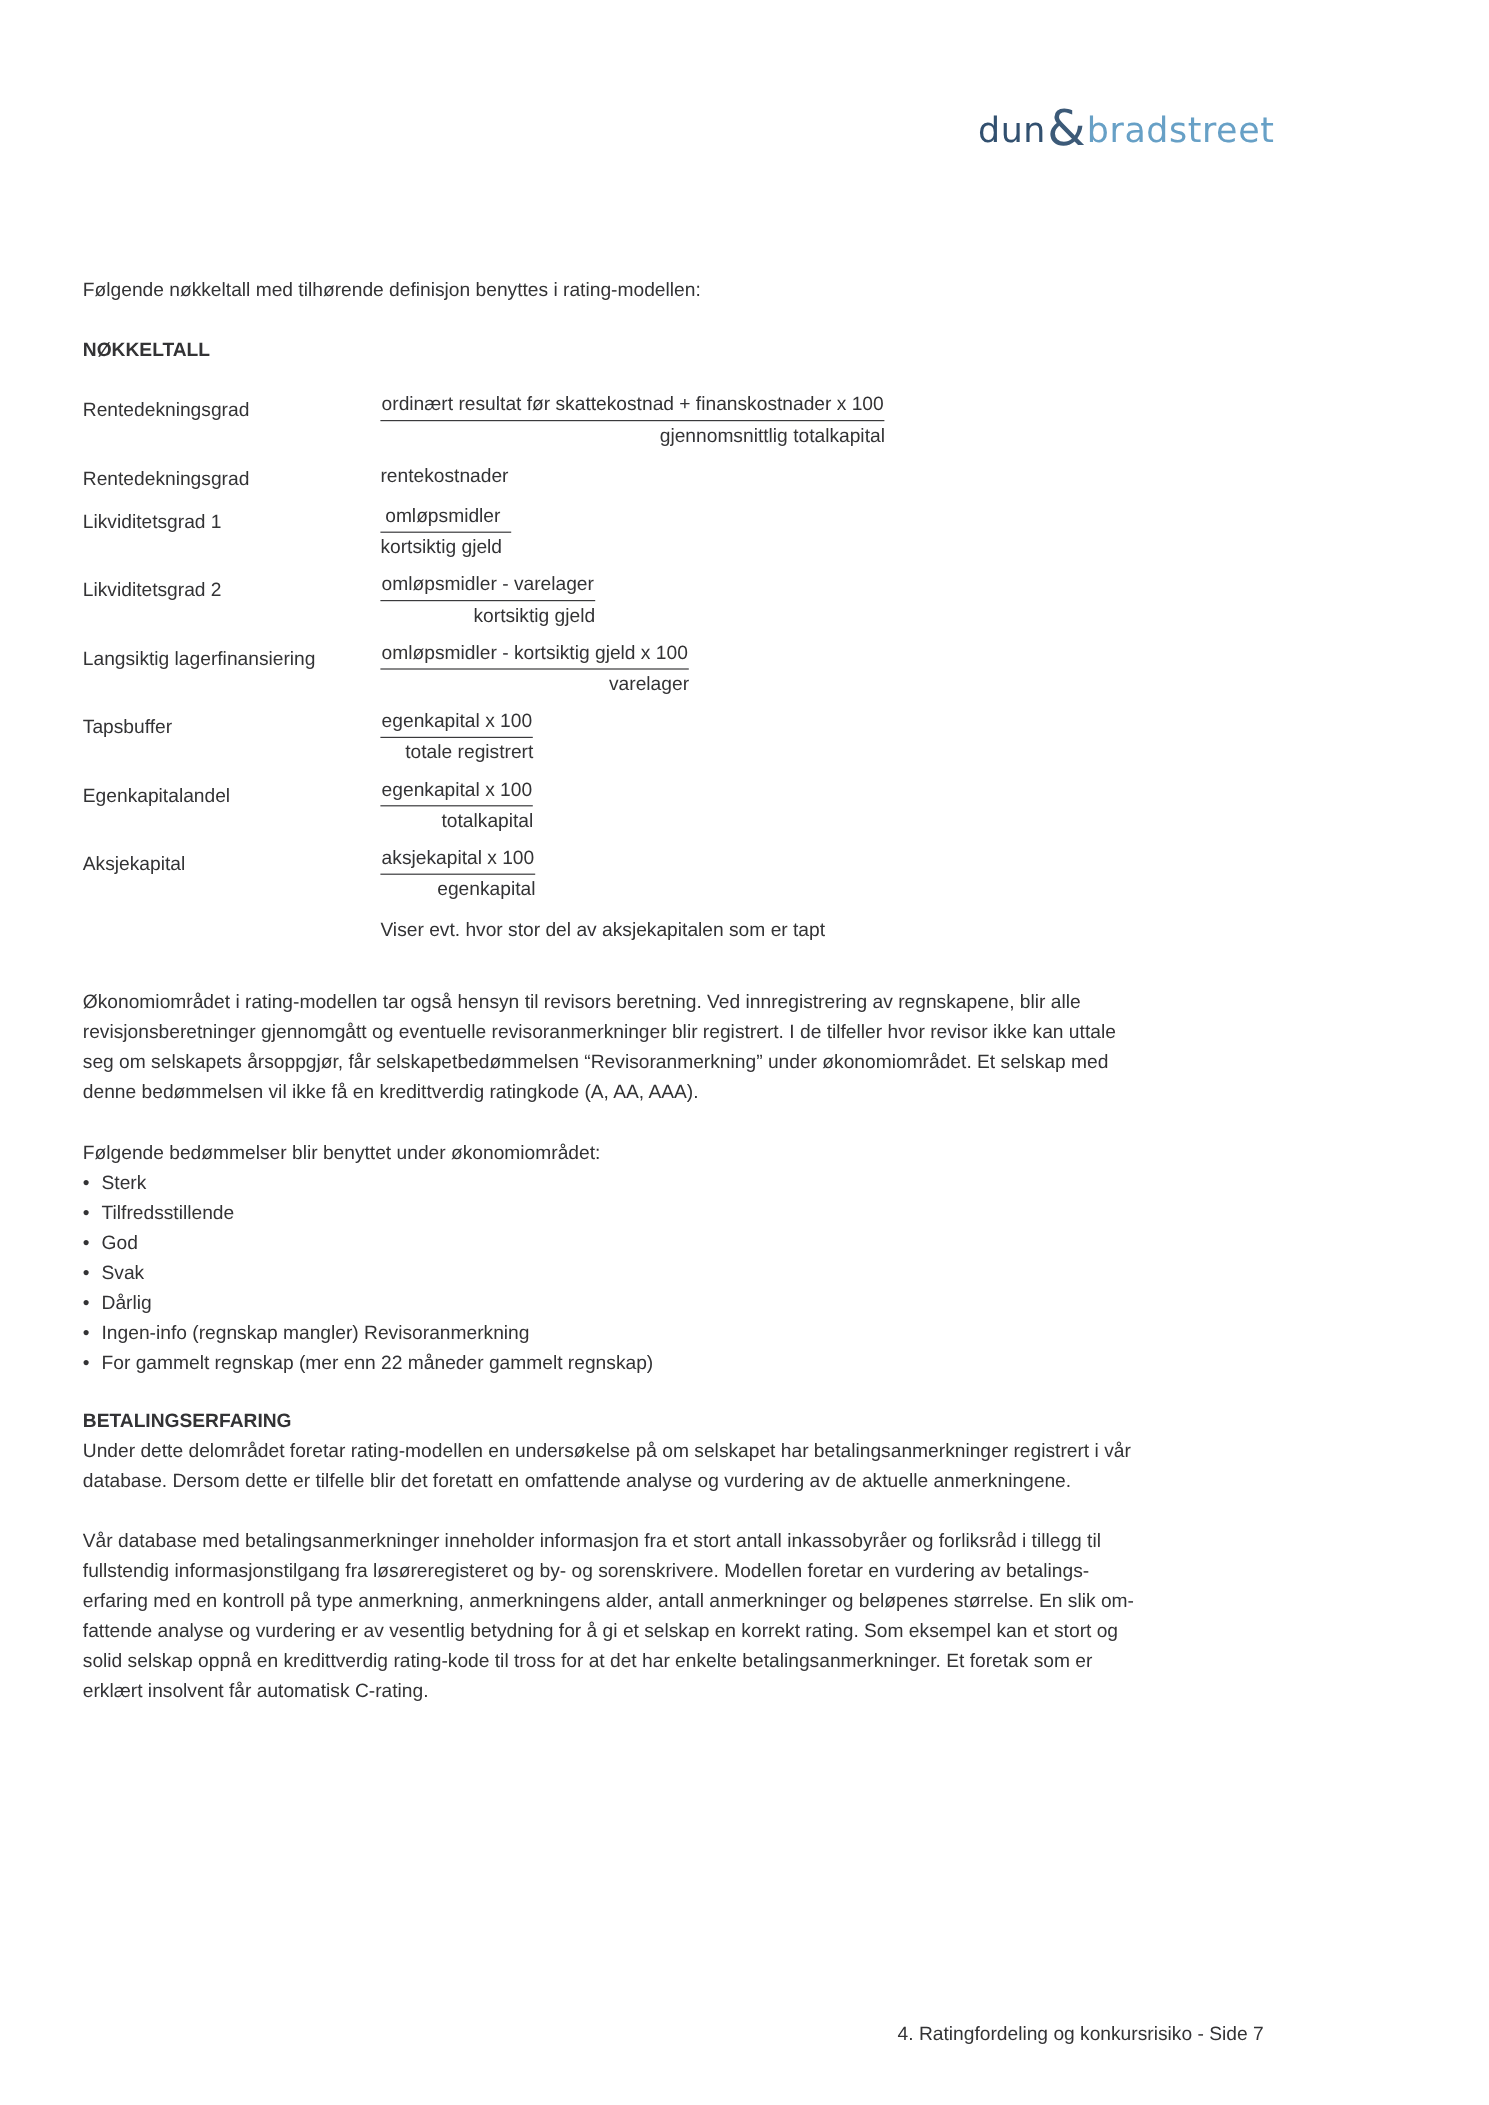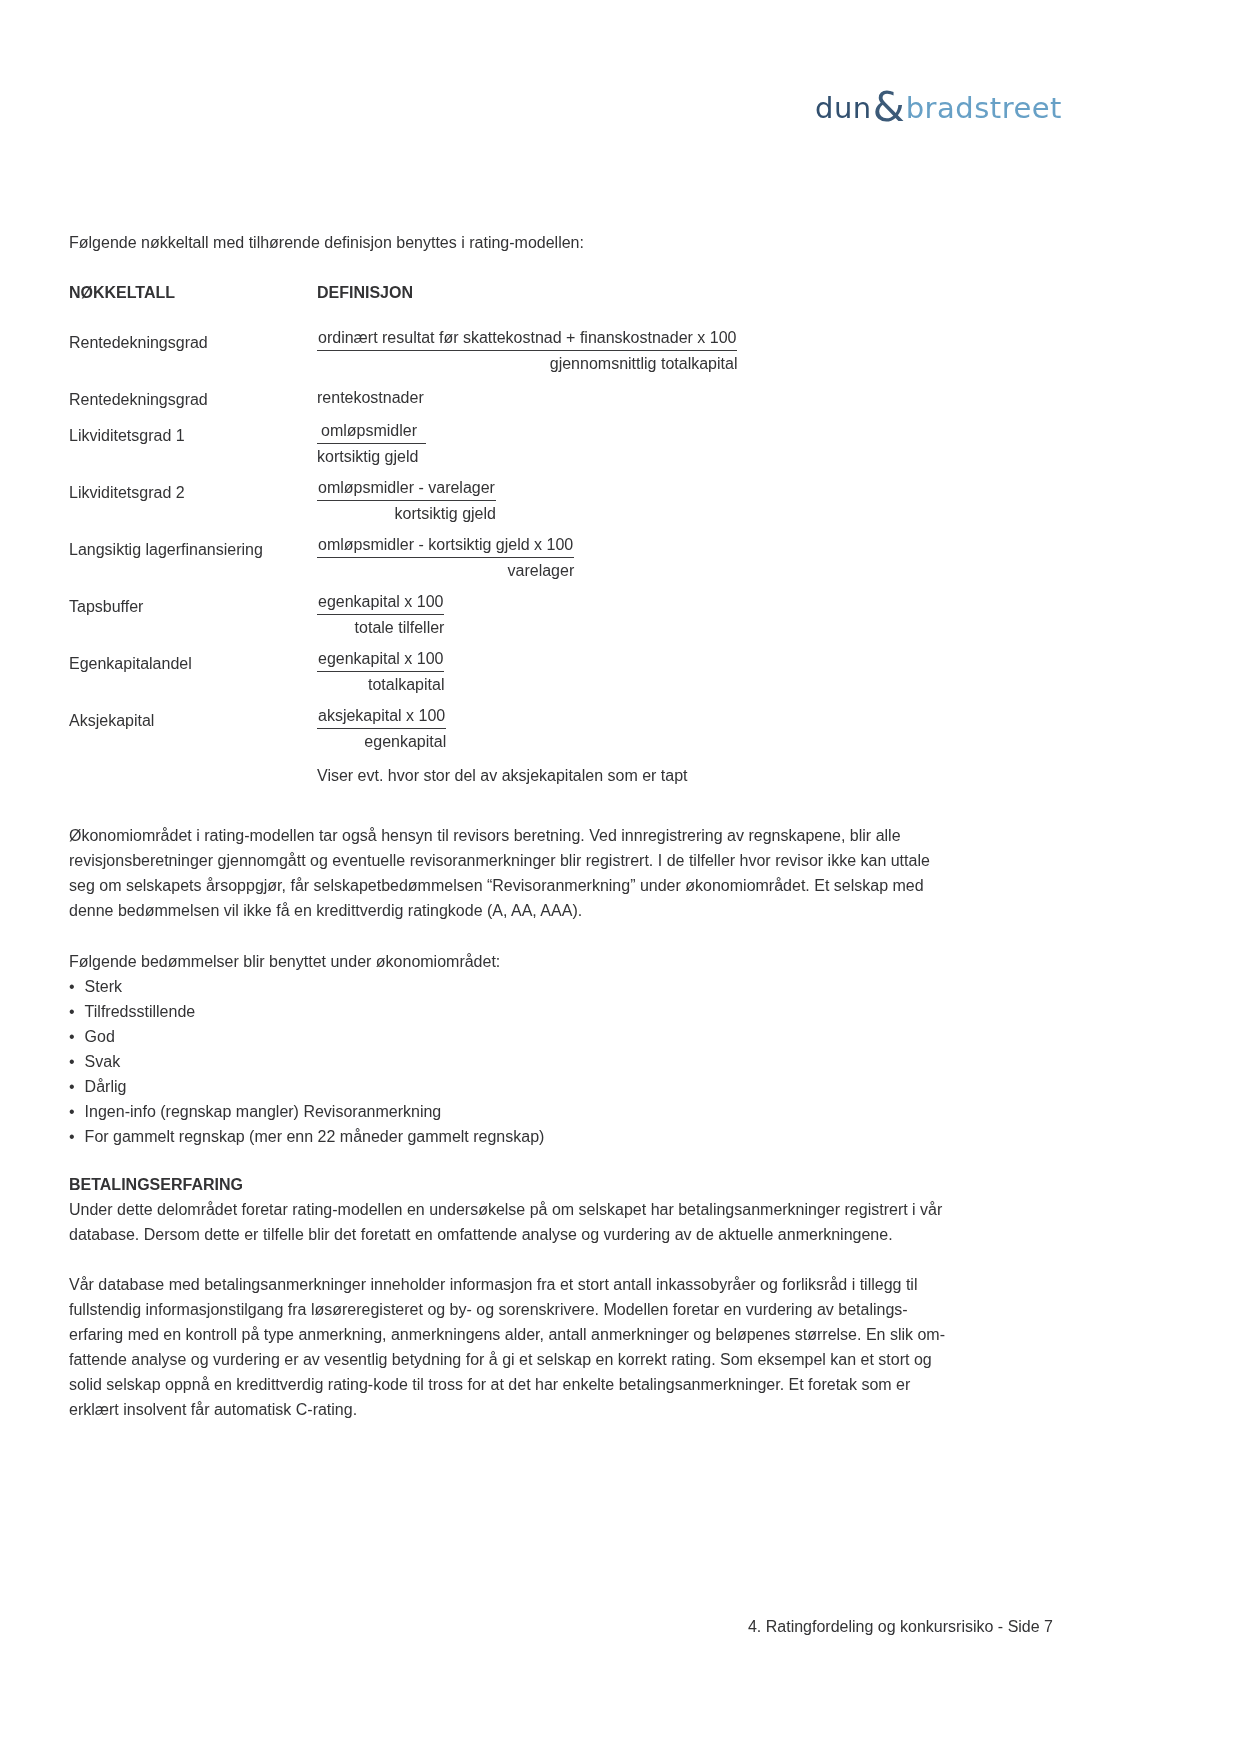--- a/index.html
+++ b/index.html
@@ -57,42 +57,41 @@
   .lead { margin-top:26px; }
 
   .bullets { }
   .bullet-item { display:flex; }
   .bullet-item::before { content:"\2022"; margin-right:10px; }
 
   .bet-head { margin:23px 0 0 0; font-size:16px; line-height:25px; font-weight:bold; }
   .bet-para2 { margin-top:25px; }
 
   .footer {
-    position:absolute; top:1618px; right:188px;
+    position:absolute; top:1687px; right:188px;
     font-size:16px; color:#333335;
   }
 </style>
 </head>
 <body>
 
 <div class="page">
 
   <div class="logo">
     <span class="logo-dun">dun</span>
     <span class="logo-amp">&amp;</span>
     <span class="logo-brad">bradstreet</span>
   </div>
 
   <div class="content">
 
     <p class="intro">Følgende nøkkeltall med tilhørende definisjon benyttes i rating-modellen:</p>
 
     <div class="tbl-head">
       <div class="col1">NØKKELTALL</div>
-      <div class="col2">DEFINISJON</div>
     </div>
 
     <div class="row">
       <div class="col1">Rentedekningsgrad</div>
       <div class="col2"><div class="fraction">
         <div class="num">ordinært resultat før skattekostnad + finanskostnader x 100</div>
         <div class="den">gjennomsnittlig totalkapital</div>
       </div></div>
     </div>
 
@@ -124,21 +123,21 @@
       <div class="col2"><div class="fraction">
         <div class="num">omløpsmidler - kortsiktig gjeld x 100</div>
         <div class="den">varelager</div>
       </div></div>
     </div>
 
     <div class="row">
       <div class="col1">Tapsbuffer</div>
       <div class="col2"><div class="fraction">
         <div class="num">egenkapital x 100</div>
-        <div class="den">totale tilfeller</div>
+        <div class="den">totale registrert</div>
       </div></div>
     </div>
 
     <div class="row">
       <div class="col1">Egenkapitalandel</div>
       <div class="col2"><div class="fraction">
         <div class="num">egenkapital x 100</div>
         <div class="den">totalkapital</div>
       </div></div>
     </div>

